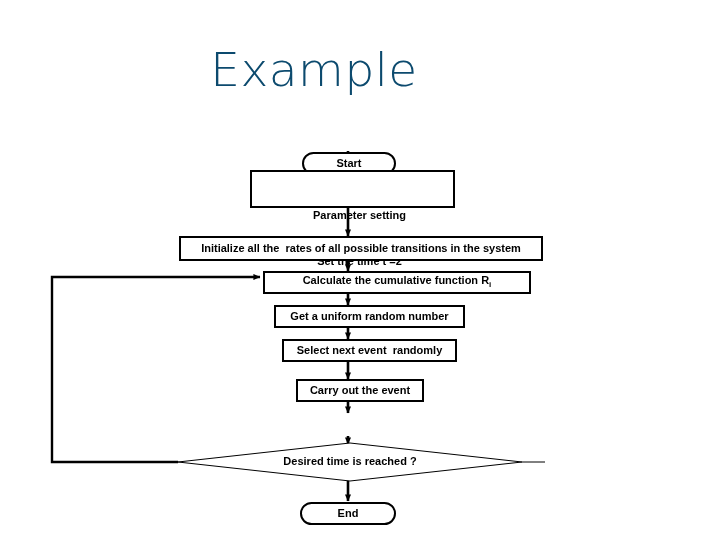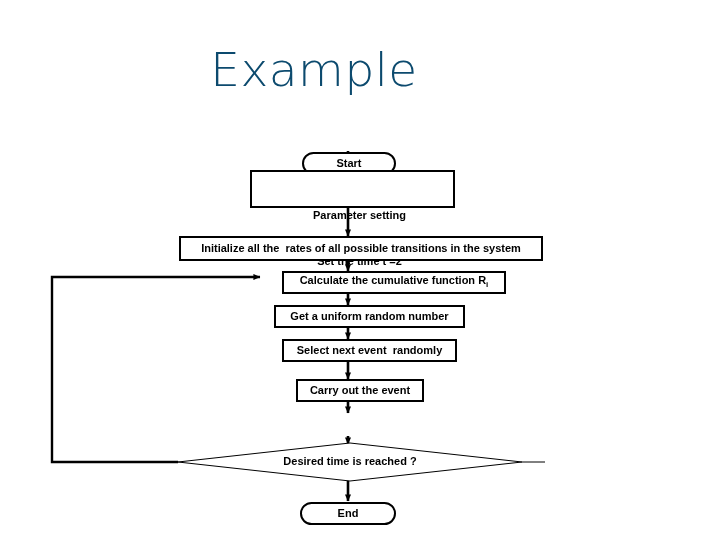--- a/index.html
+++ b/index.html
@@ -136,21 +136,21 @@
 
   <div class="node leftalign" style="left:250px; top:170px; width:205px; height:38px;">
     <span class="line">Parameter setting</span>
     <span class="line">Set the time t =2</span>
   </div>
 
   <div class="node" style="left:179px; top:236px; width:364px; height:25px;">
     <span>Initialize all the  rates of all possible transitions in the system</span>
   </div>
 
-  <div class="node" style="left:263px; top:271px; width:224px; height:23px;margin-left:19px;">
+  <div class="node" style="left:263px; top:271px; width:268px; height:23px;">
     <span><span>Calculate the cumulative function R</span><span class="sub">i</span></span>
   </div>
 
   <div class="node" style="left:282px; top:339px; width:175px; height:23px;">
     <span>Select next event  randomly</span>
   </div>
 
   <div class="node" style="left:274px; top:305px; width:191px; height:23px;">
     <span>Get a uniform random number</span>
   </div>

